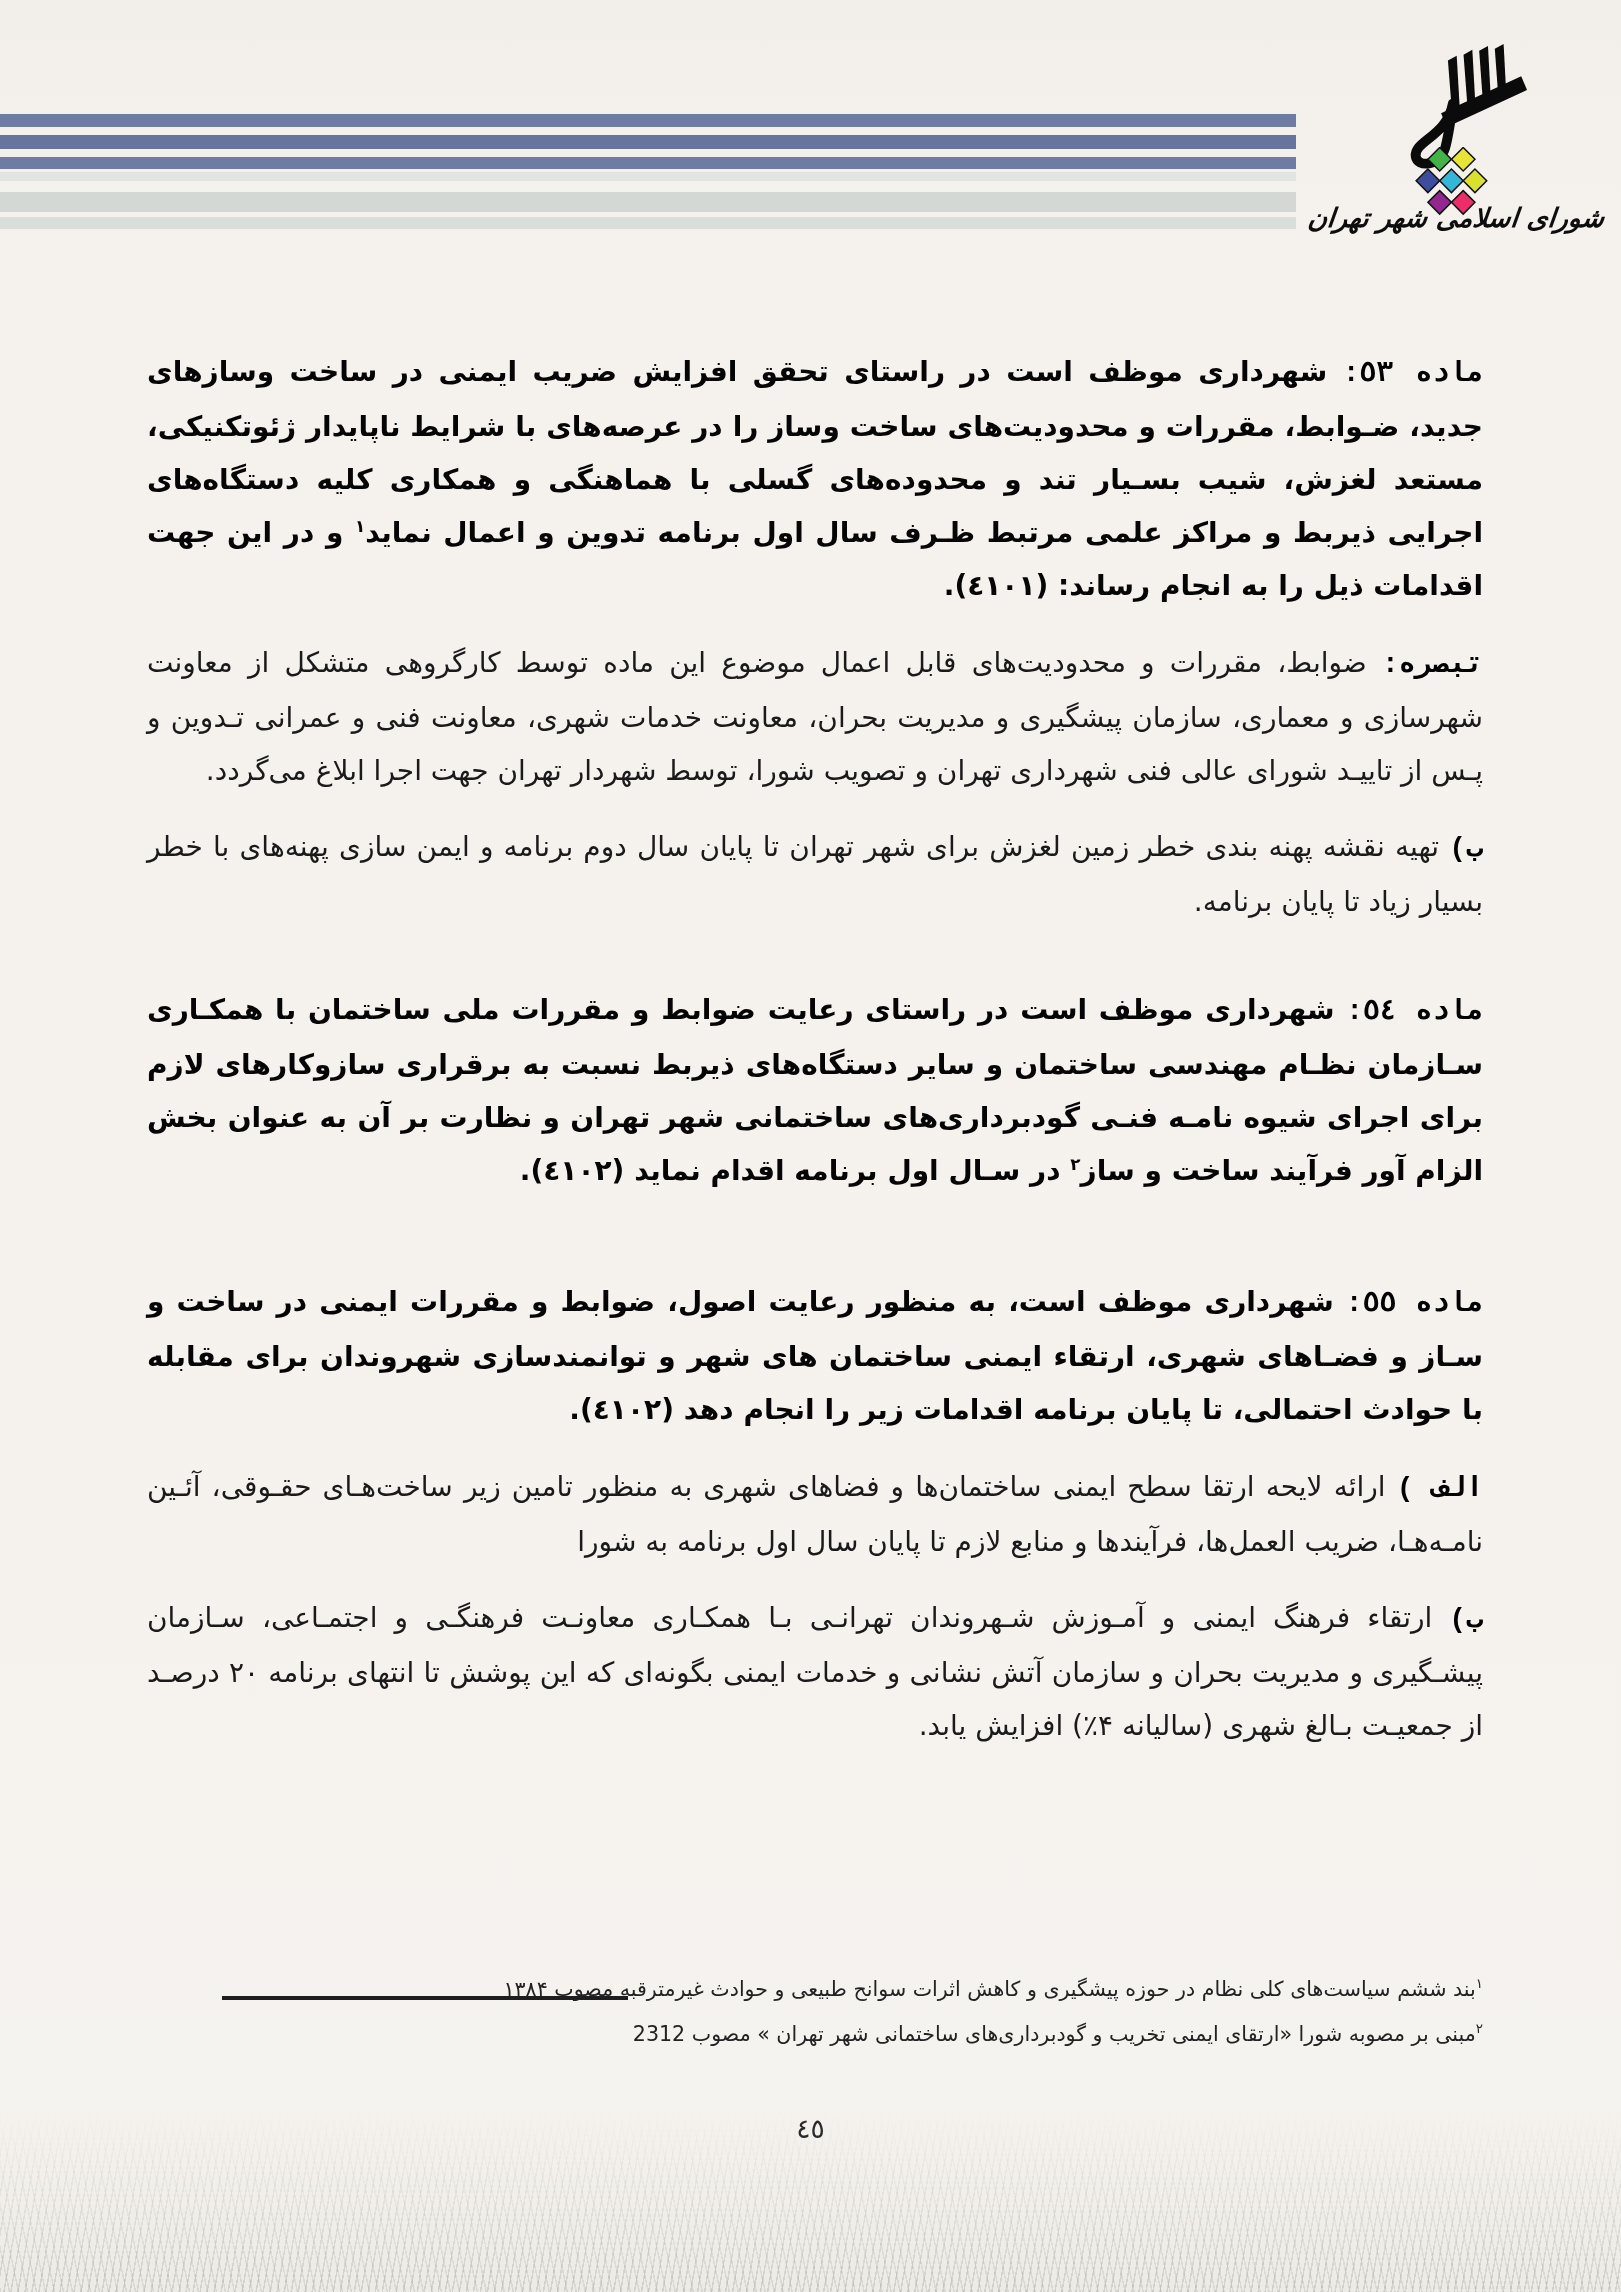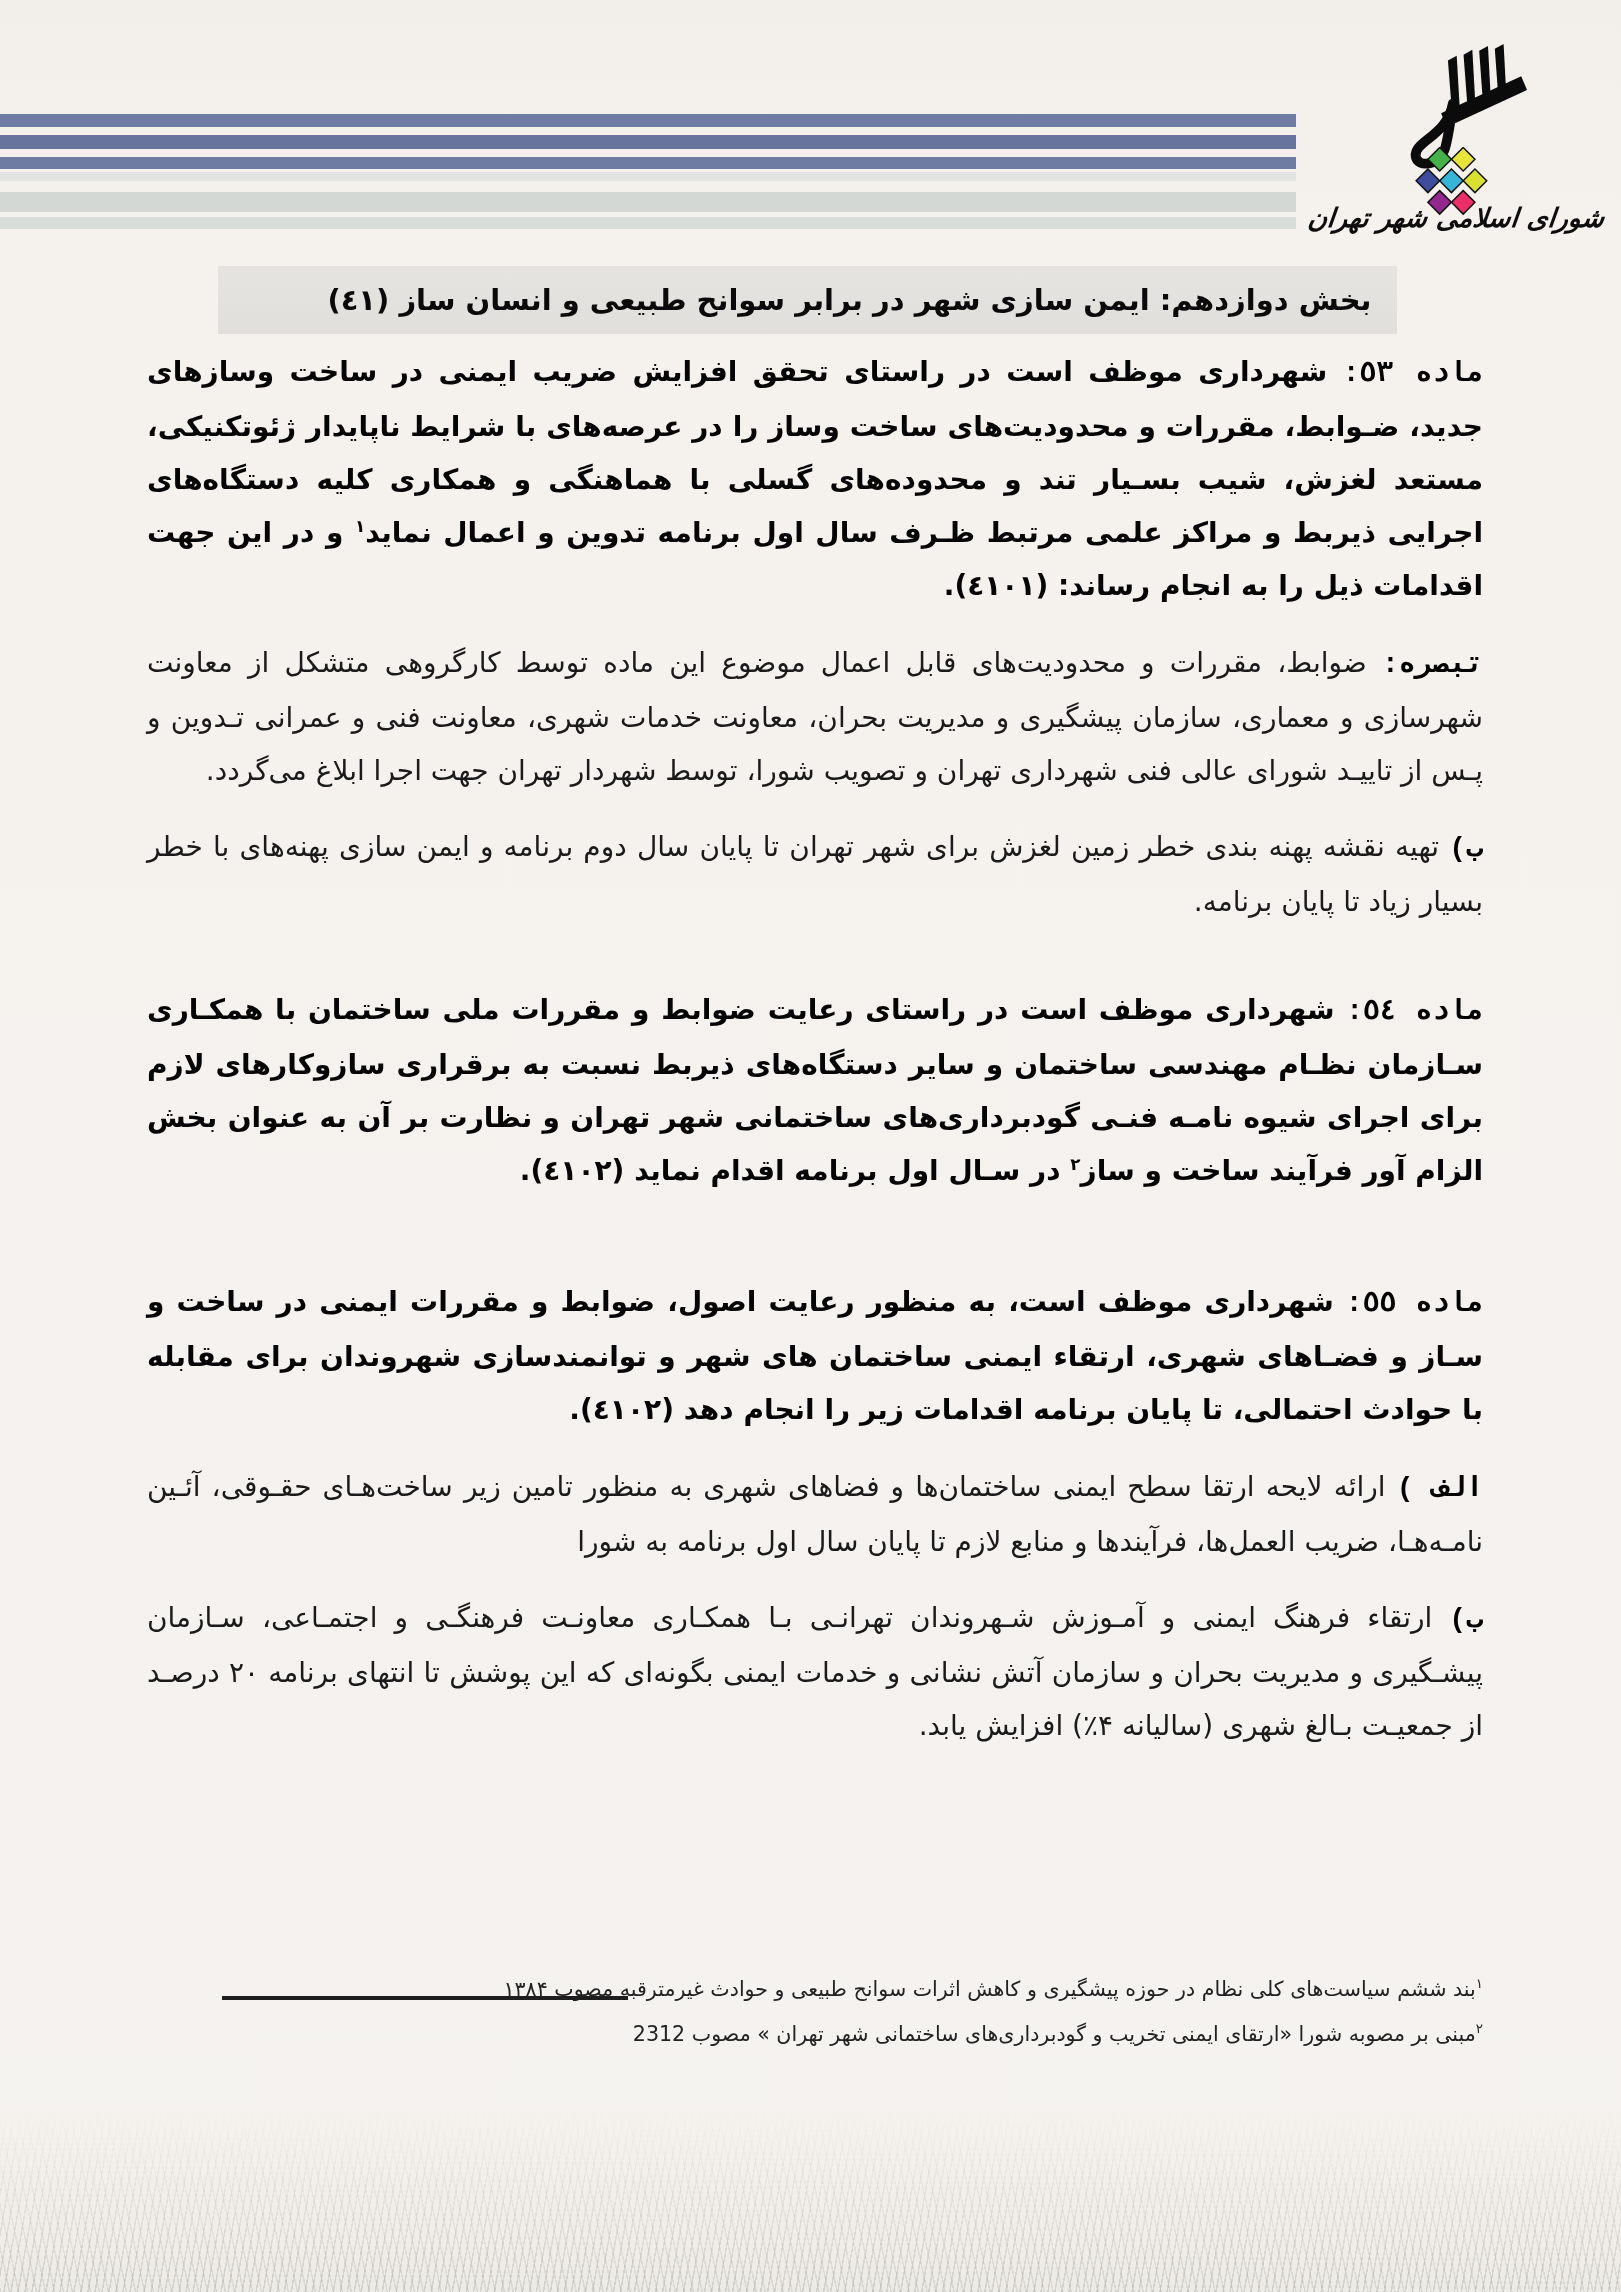--- a/index.html
+++ b/index.html
@@ -103,23 +103,20 @@
         <rect x="26" y="26" width="17" height="17" transform="rotate(45 34.5 34.5)" fill="#3f4d9e" stroke="#111" stroke-width="1.5"></rect>
         <rect x="50" y="26" width="17" height="17" transform="rotate(45 58.5 34.5)" fill="#35b5d8" stroke="#111" stroke-width="1.5"></rect>
         <rect x="74" y="26" width="17" height="17" transform="rotate(45 82.5 34.5)" fill="#d9e02f" stroke="#111" stroke-width="1.5"></rect>
         <rect x="38" y="48" width="17" height="17" transform="rotate(45 46.5 56.5)" fill="#93278f" stroke="#111" stroke-width="1.5"></rect>
         <rect x="62" y="48" width="17" height="17" transform="rotate(45 70.5 56.5)" fill="#ed2d67" stroke="#111" stroke-width="1.5"></rect>
       </g>
     </svg>
     <div class="logo-caption">شورای اسلامی شهر تهران</div>
   </div>
 
-  <div class="title-band">
-    <span class="title">بخش دوازدهم: ایمن سازی شهر در برابر سوانح طبیعی و انسان ساز (٤١)</span>
-  </div>
 
   <div class="content">
 
     <p class="para allbold"><span class="lead">ماده ٥٣:</span><span> شهرداری موظف است در راستای تحقق افزایش ضریب ایمنی در ساخت وسازهای جدید، ضـوابط، مقررات و محدودیت‌های ساخت وساز را در عرصه‌های با شرایط ناپایدار ژئوتکنیکی، مستعد لغزش، شیب بسـیار تند و محدوده‌های گسلی با هماهنگی و همکاری کلیه دستگاه‌های اجرایی ذیربط و مراکز علمی مرتبط ظـرف سال اول برنامه تدوین و اعمال نماید</span><sup class="fnref">۱</sup><span> و در این جهت اقدامات ذیل را به انجام رساند: (٤١٠١).</span></p>
 
 
     <p class="para"><span class="lead">تبصره:</span><span> ضوابط، مقررات و محدودیت‌های قابل اعمال موضوع این ماده توسط کارگروهی متشکل از معاونت شهرسازی و معماری، سازمان پیشگیری و مدیریت بحران، معاونت خدمات شهری، معاونت فنی و عمرانی تـدوین و پـس از تاییـد شورای عالی فنی شهرداری تهران و تصویب شورا، توسط شهردار تهران جهت اجرا ابلاغ می‌گردد.</span></p>
 
     <p class="para"><span class="lead">ب)</span><span> تهیه نقشه پهنه بندی خطر زمین لغزش برای شهر تهران تا پایان سال دوم برنامه و ایمن سازی پهنه‌های با خطر بسیار زیاد تا پایان برنامه.</span></p>
 
@@ -134,15 +131,16 @@
   </div>
 
   <div class="fn-rule"></div>
   <div class="footnotes">
     <div><sup>۱</sup><span>بند ششم سیاست‌های کلی نظام در حوزه پیشگیری و کاهش اثرات سوانح طبیعی و حوادث غیرمترقبه مصوب ۱۳۸۴</span></div>
     <div><sup>۲</sup><span>مبنی بر مصوبه شورا «ارتقای ایمنی تخریب و گودبرداری‌های ساختمانی شهر تهران » مصوب 2312</span></div>
   </div>
 
   <div class="hatch"></div>
   <div class="hatch-fade"></div>
+  <div class="page-num">٤٥</div>
 
 </div>
 
 
 </body></html>

